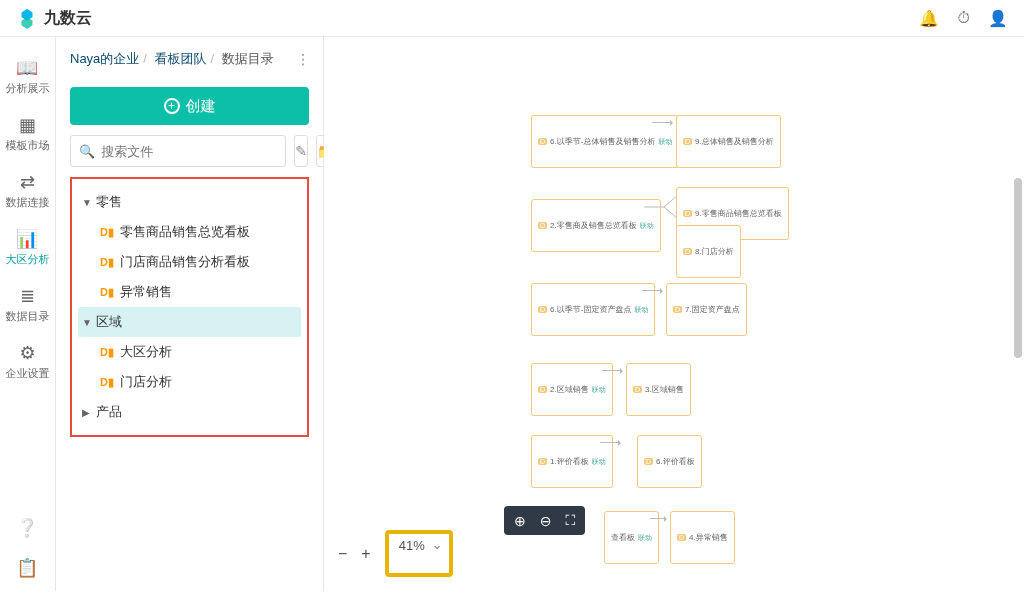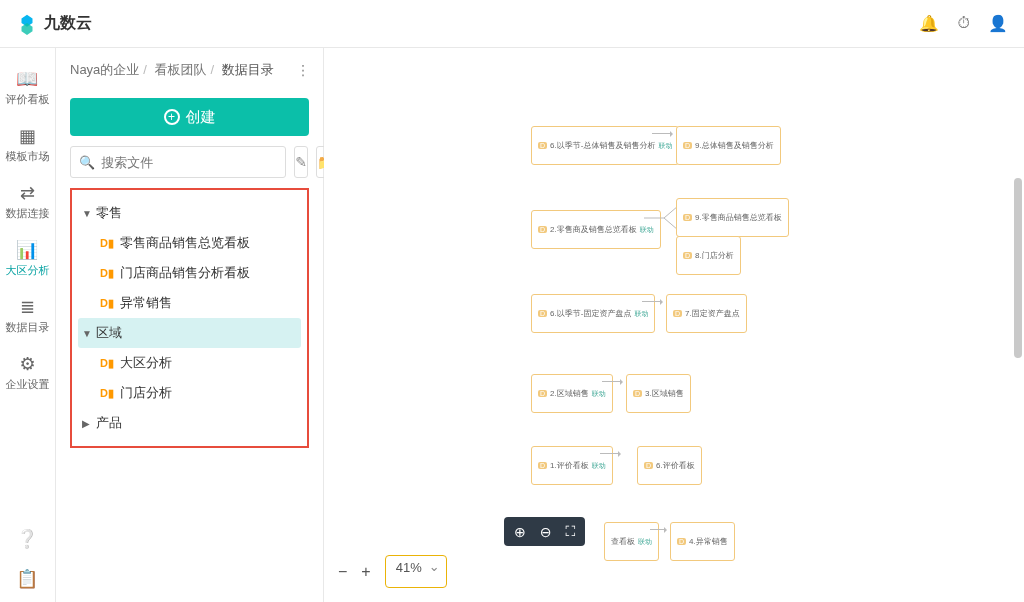--- a/index.html
+++ b/index.html
@@ -1,56 +1,56 @@
 <!DOCTYPE html>
 <html><head>
 <meta charset="utf-8">
 <style>
 *{margin:0;padding:0;box-sizing:border-box;font-family:-apple-system,"PingFang SC","Microsoft YaHei",sans-serif}
 body{background:#fff;width:1024px;height:602px;overflow:hidden;position:relative}
-.header{height:48px;border-bottom:1px solid #e8e8e8;display:flex;align-items:center;padding:0 16px;justify-content:space-between}
+.header{height:37px;border-bottom:1px solid #e8e8e8;display:flex;align-items:center;padding:0 16px;justify-content:space-between}
 .logo{display:flex;align-items:center;gap:6px;font-size:16px;font-weight:600;color:#333}
 .logo-icon{width:22px;height:22px}
 .header-actions{display:flex;gap:18px;color:#666}
 .header-actions span{cursor:pointer;font-size:16px}
 .main{display:flex;height:554px}
 .rail{width:56px;border-right:1px solid #e8e8e8;display:flex;flex-direction:column;align-items:center;padding-top:12px;position:relative}
 .rail-item{width:56px;display:flex;flex-direction:column;align-items:center;padding:10px 0;cursor:pointer;color:#666;font-size:11px;gap:4px}
 .rail-item.active{color:#0aa3a3}
 .rail-item .ri{font-size:18px;width:20px;height:18px;display:flex;align-items:center;justify-content:center}
 .rail-bottom{margin-top:auto;padding-bottom:12px;display:flex;flex-direction:column;align-items:center;gap:18px;color:#888}
 .rail-bottom .rb{font-size:18px;cursor:pointer}
 .panel{width:268px;border-right:1px solid #e8e8e8;display:flex;flex-direction:column}
 .crumbs{height:44px;display:flex;align-items:center;padding:0 14px;font-size:13px;color:#888;justify-content:space-between}
-.crumbs a{color:#737373;text-decoration:none}
+.crumbs a{color:#0c4a6e;text-decoration:none}
 .crumbs .sep{margin:0 4px;color:#bbb}
 .crumbs .cur{color:#555}
 .more-icon{color:#888;cursor:pointer;font-size:14px;letter-spacing:-1px}
 .create-btn{margin:6px 14px 10px;height:38px;background:#0bbfa9;color:#fff;border:none;border-radius:4px;display:flex;align-items:center;justify-content:center;gap:6px;font-size:15px;cursor:pointer}
 .create-btn .plus{width:16px;height:16px;border:2px solid #fff;border-radius:50%;display:flex;align-items:center;justify-content:center;font-size:12px;line-height:1}
 .search-row{margin:0 14px 10px;display:flex;gap:8px;align-items:center}
 .search-box{flex:1;height:32px;border:1px solid #ddd;border-radius:3px;display:flex;align-items:center;padding:0 8px;color:#bbb;font-size:13px;gap:6px}
 .search-box input{border:none;outline:none;flex:1;font-size:13px;color:#333}
 .sq-btn{width:32px;height:32px;border:1px solid #ddd;border-radius:3px;display:flex;align-items:center;justify-content:center;color:#888;cursor:pointer;font-size:14px}
 .tree{margin:0 14px;border:2px solid #e74c3c;padding:8px 6px;flex:0 0 auto}
 .tree-item{height:30px;display:flex;align-items:center;font-size:13px;color:#333;cursor:pointer;border-radius:3px;padding:0 4px}
 .tree-item.sel{background:#d6f2f2}
 .tree-item .arrow{width:14px;font-size:10px;color:#666}
 .tree-item .fico{width:14px;height:12px;margin-right:6px;display:inline-flex;align-items:center}
 .tree-item.child{padding-left:22px}
 .fico-d{font-size:11px;color:#f90;font-weight:700}
 .canvas{flex:1;position:relative;background:#fff;overflow:hidden}
-.node{position:absolute;border:1px solid #f2c97d;background:#fff;border-radius:3px;font-size:8px;padding:13px 6px;color:#666;display:flex;align-items:center;gap:3px;white-space:nowrap}
+.node{position:absolute;border:1px solid #f2c97d;background:#fff;border-radius:3px;font-size:8px;padding:20px 6px;color:#666;display:flex;align-items:center;gap:3px;white-space:nowrap}
 .node .badge{background:#f2c97d;color:#fff;font-size:7px;padding:0 2px;border-radius:2px}
 .node .tag{color:#4a9;font-size:7px}
 .arrow-line{position:absolute;height:1px;background:#bbb}
 .arrow-line::after{content:"";position:absolute;right:-4px;top:-2px;border:3px solid transparent;border-left-color:#bbb}
 .zoom-bar{position:absolute;bottom:14px;left:14px;display:flex;align-items:center;gap:14px;font-size:16px;color:#555}
 .zoom-bar .zb{cursor:pointer}
-.zoom-select{border:1px solid #eab308;border-radius:4px;padding:4px 24px 12px 10px;font-size:13px;position:relative}
+.zoom-select{border:4px solid #eab308;border-radius:4px;padding:4px 24px 20px 10px;font-size:13px;position:relative}
 .zoom-select::after{content:"⌄";position:absolute;right:6px;top:3px;color:#888}
 .view-ctrl{position:absolute;bottom:56px;left:180px;background:#2f3a46;border-radius:4px;padding:6px 10px;display:flex;gap:14px;color:#fff;align-items:center}
 .view-ctrl span{cursor:pointer;font-size:14px}
 .scroll-track{position:absolute;right:2px;top:48px;bottom:0;width:10px}
 .scroll-thumb{position:absolute;right:0;top:130px;width:8px;height:180px;background:#c9c9c9;border-radius:4px}
 </style>
 </head>
 <body>
 
 <div class="header">
@@ -65,21 +65,21 @@
     <span>🔔</span>
     <span>⏱</span>
     <span>👤</span>
   </div>
 </div>
 
 <div class="main">
   <div class="rail">
     <div class="rail-item">
         <span class="ri">📖</span>
-        <span>评价看板</span>
+        <span>分析展示</span>
       </div>
     <div class="rail-item">
         <span class="ri">▦</span>
         <span>模板市场</span>
       </div>
     <div class="rail-item">
         <span class="ri">⇄</span>
         <span>数据连接</span>
       </div>
     <div class="rail-item active">

